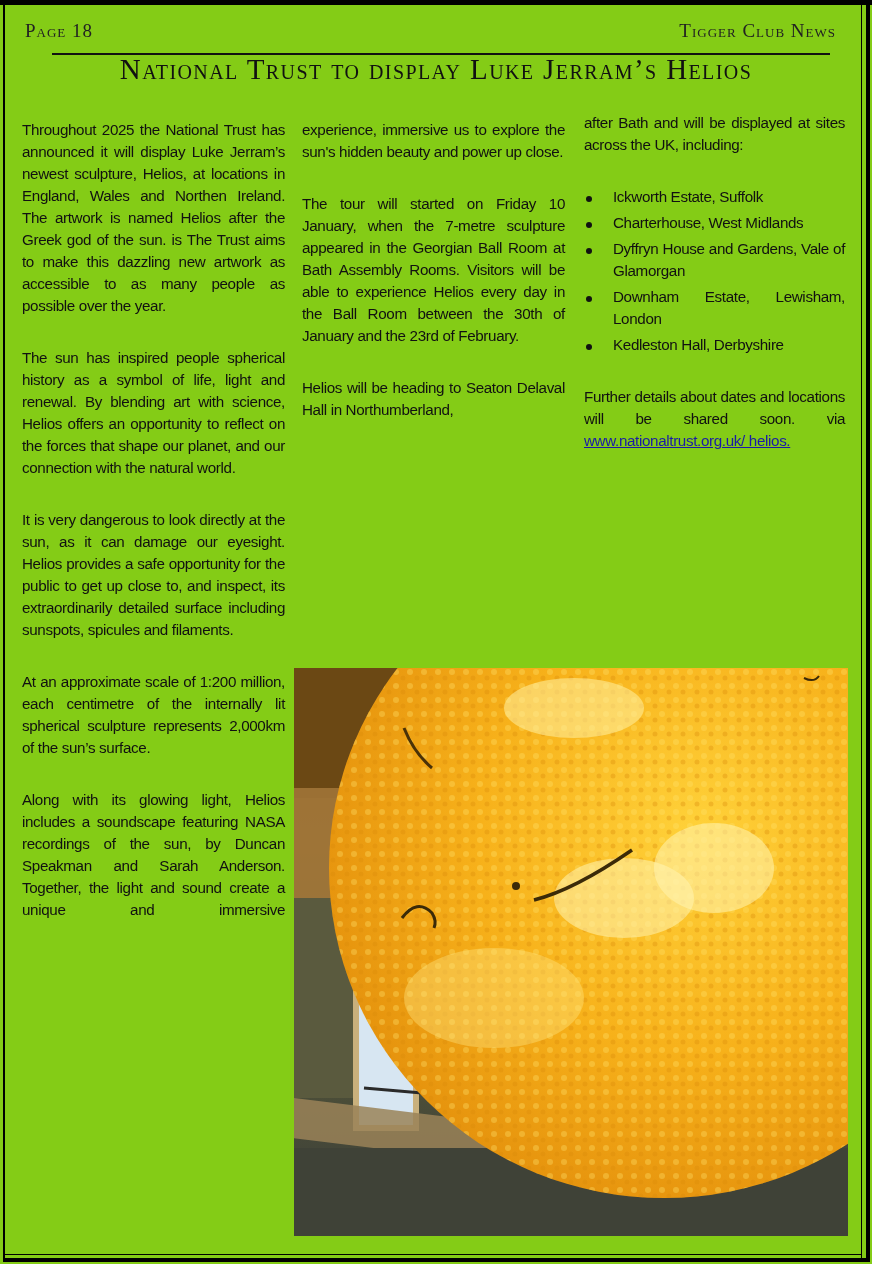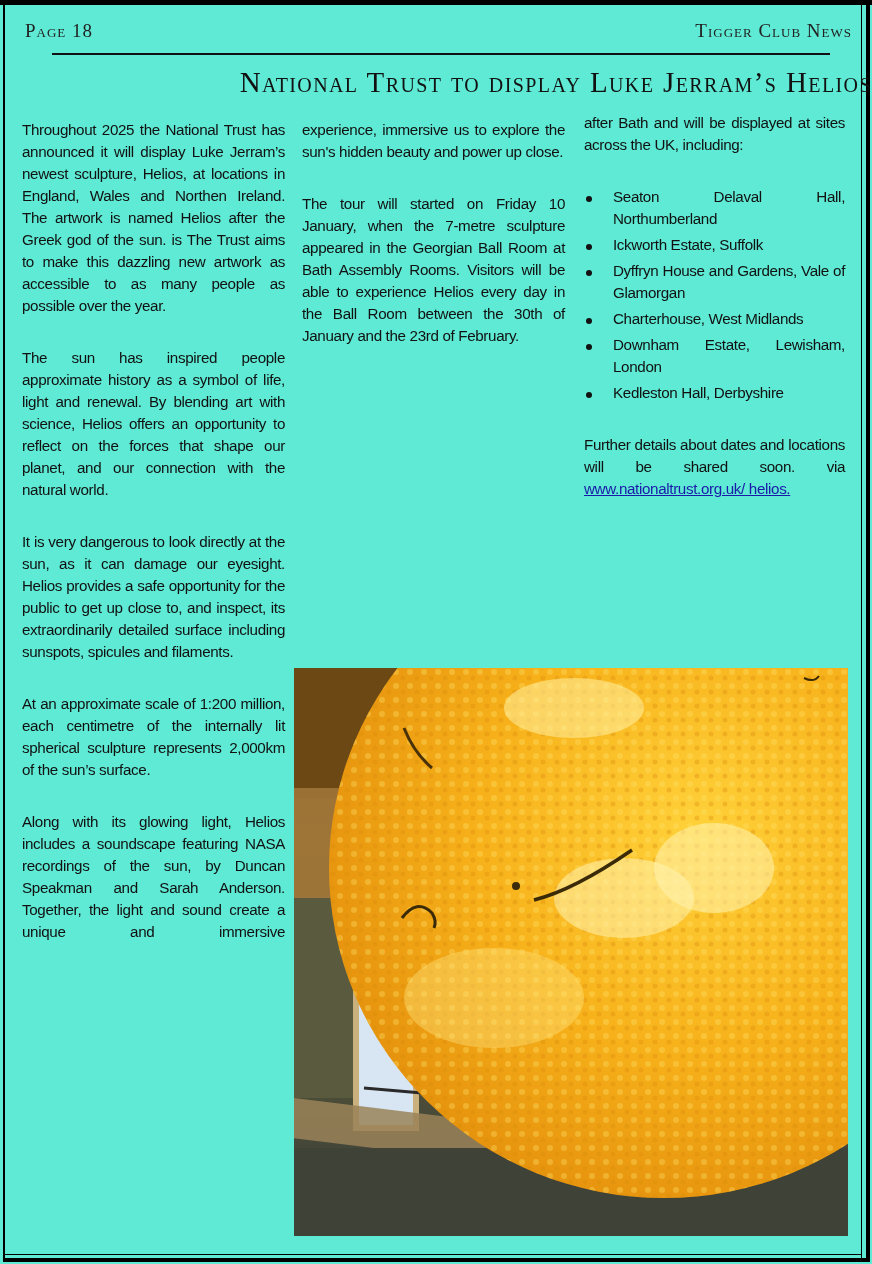--- a/index.html
+++ b/index.html
@@ -1,36 +1,36 @@
 <!DOCTYPE html>
 <html><head>
 <meta charset="utf-8">
 <style>
   html, body { margin: 0; padding: 0; background: #ffffff; }
   body { width: 872px; height: 1264px; position: relative; overflow: hidden; }
 
   
-  .page { position: absolute; left: 0; top: 0; width: 872px; height: 1264px; background: #5eead4; }
+  .page { position: absolute; left: 0; top: 0; width: 872px; height: 1264px; background: #84cc16; }
   .frame-top { position: absolute; left: 0; top: 0; width: 872px; height: 5px; background: #000; }
   .frame-left { position: absolute; left: 3px; top: 0; width: 2px; height: 1262px; background: #000; }
   .frame-right-outer { position: absolute; left: 866px; top: 0; width: 4px; height: 1262px; background: #000; }
   .frame-right-inner { position: absolute; left: 861px; top: 5px; width: 1px; height: 1253px; background: #000; }
   .frame-bottom-inner { position: absolute; left: 3px; top: 1254px; width: 859px; height: 1px; background: #000; }
   .frame-bottom-outer { position: absolute; left: 3px; top: 1258px; width: 867px; height: 4px; background: #000; }
 
   
   .running-head {
     position: absolute; top: 20px; font-family: "Liberation Serif", serif;
     font-variant: small-caps; font-size: 19px; color: #222; letter-spacing: 1px;
   }
   .page-num { left: 25px; }
-  .pub-name { right: 20px; }
+  .pub-name { right: 36px; }
   .rule { position: absolute; left: 52px; top: 53px; width: 778px; height: 2px; background: #111; }
   .headline {
-    position: absolute; left: 0; top: 66px; width: 872px; text-align: right;
+    position: absolute; left: 0; top: 53px; width: 872px; text-align: center;
     font-family: "Liberation Serif", serif; font-variant: small-caps;
     font-size: 29px; letter-spacing: 1.4px; color: #111; margin: 0; font-weight: normal;
   }
 
   
   .col {
     position: absolute; font-family: Liberation Sans, sans-serif; font-size: 15.2px;
     line-height: 22px; color: #111; text-align: justify; letter-spacing: -0.35px;
     word-spacing: 0px;
   }
@@ -67,38 +67,38 @@
   <div class="frame-bottom-outer"></div>
 
   <div class="running-head page-num">Page 18</div>
   <div class="running-head pub-name">Tigger Club News</div>
   <div class="rule"></div>
 
   <h1 class="headline">National Trust to display Luke Jerram’s Helios</h1>
 
   <div class="col col1">
     <p>Throughout 2025 the National Trust has announced it will display Luke Jerram’s newest sculpture, Helios, at locations in England, Wales and Northen Ireland. The artwork is named Helios after the Greek god of the sun.  is The Trust aims to make this dazzling new artwork as accessible to as many people as possible over the year.</p>
-    <p>The sun has inspired people approximate history as a symbol of life, light and renewal. By blending art with science, Helios offers an opportunity to reflect on the forces that shape our planet, and our connection with the natural world.</p>
+    <p>The sun has inspired people spherical history as a symbol of life, light and renewal. By blending art with science, Helios offers an opportunity to reflect on the forces that shape our planet, and our connection with the natural world.</p>
     <p>It is very dangerous to look directly at the sun, as it can damage our eyesight. Helios provides a safe opportunity for the public to get up close to, and inspect, its extraordinarily detailed surface including sunspots, spicules and filaments.</p>
     <p>At an approximate scale of 1:200 million, each centimetre of the internally lit spherical sculpture represents 2,000km of the sun’s surface.</p>
     <p style="text-align-last: justify;">Along with its glowing light, Helios includes a soundscape featuring NASA recordings of the sun, by Duncan Speakman and Sarah Anderson. Together, the light and sound create a unique and immersive</p>
   </div>
 
   <div class="col col2">
     <p>experience, immersive us to explore the sun's hidden beauty and power up close.</p>
     <p>The tour will started on Friday 10 January, when the 7-metre sculpture appeared in the Georgian Ball Room at Bath Assembly Rooms. Visitors will be able to experience Helios every day in the Ball Room between the 30th of  January and the 23rd of February.</p>
+    <p>Helios will be heading to Seaton Delaval Hall in Northumberland,</p>
   </div>
 
   <div class="col col3">
     <p>after Bath and will be displayed at sites across the UK, including:</p>
     <ul class="bullets">
-      <li><span class="dot"></span><span>Seaton Delaval Hall, Northumberland</span></li>
       <li><span class="dot"></span><span>Ickworth Estate, Suffolk</span></li>
+      <li><span class="dot"></span><span>Charterhouse, West Midlands</span></li>
       <li><span class="dot"></span><span>Dyffryn House and Gardens, Vale of Glamorgan</span></li>
-      <li><span class="dot"></span><span>Charterhouse, West Midlands</span></li>
       <li><span class="dot"></span><span>Downham Estate, Lewisham, London</span></li>
       <li><span class="dot"></span><span>Kedleston Hall, Derbyshire</span></li>
     </ul>
     <p><span>Further details about dates and locations will be shared soon. via </span><a class="link">www.nationaltrust.org.uk/ helios.</a></p>
   </div>
 
   <div class="photo" title="Luke Jerram's Helios sun sculpture illuminated in the Georgian Ball Room">
     <svg width="554" height="568" viewBox="0 0 554 568">
       <defs>
         <radialGradient id="sunGrad" cx="0.55" cy="0.45" r="0.6">

